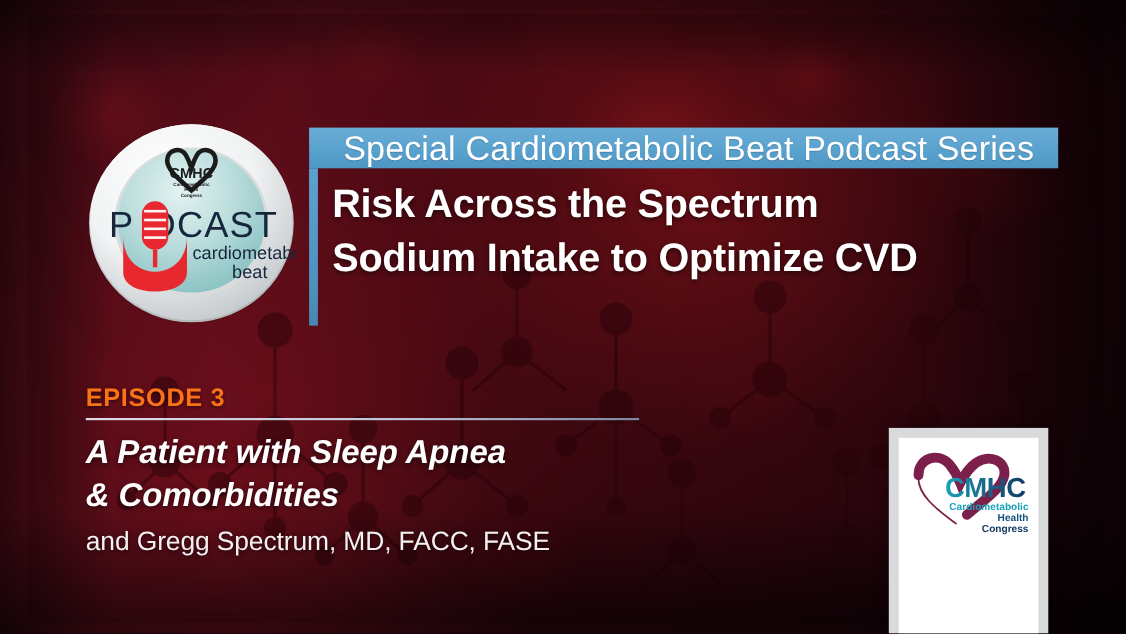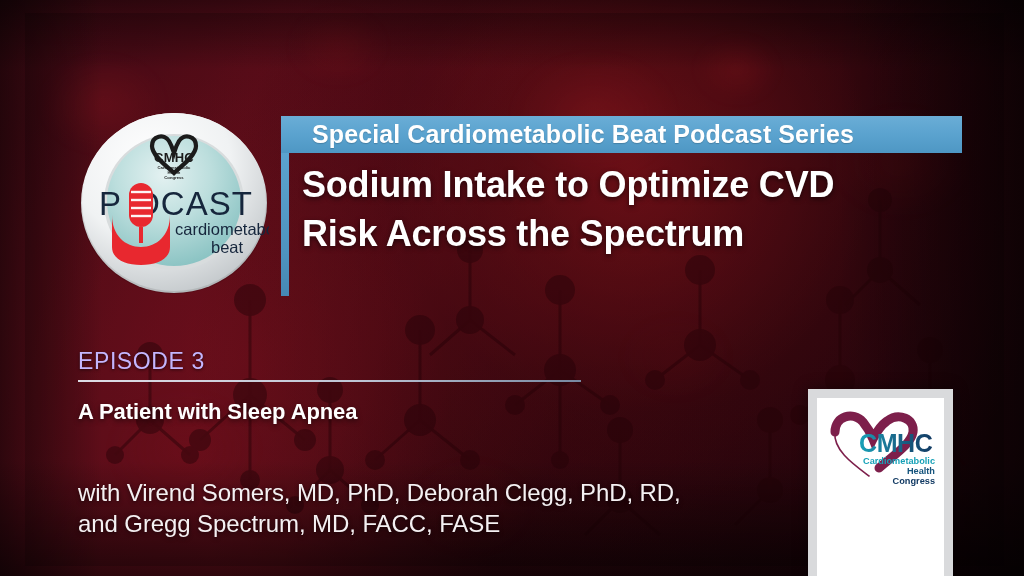--- a/index.html
+++ b/index.html
@@ -39,42 +39,42 @@
     background:rgba(0,0,0,.18);pointer-events:none;}
 
   
   .badge{position:absolute;left:79px;top:107px;width:190px;height:190px;}
   .badge svg{display:block;width:190px;height:190px;}
 
   
   .series-banner{position:absolute;left:281px;top:116px;width:681px;height:37px;
     background:linear-gradient(180deg,#6aadd6 0%,#5ba3cf 48%,#4e97c4 100%);
     display:flex;align-items:center;}
-  .series-banner span{color:#ffffff;font-size:25px;font-weight:700;letter-spacing:.1px;
+  .series-banner span{color:#ffffff;font-size:31px;font-weight:400;letter-spacing:.1px;
     margin-left:31px;white-space:nowrap;text-shadow:0 1px 1px rgba(0,0,0,.18);}
 
   
   .banner-stub{position:absolute;left:281px;top:153px;width:8px;height:143px;
     background:linear-gradient(180deg,#5ba3cf 0%,#4e93bf 70%,#4688b4 100%);}
 
   
   .main-title{position:absolute;left:302px;top:160px;width:672px;
     color:#ffffff;font-weight:700;font-size:36px;line-height:49px;letter-spacing:-.2px;
     text-shadow:0 2px 5px rgba(0,0,0,.55);}
   .main-title .ln{display:block;white-space:nowrap;}
 
   
-  .episode-label{position:absolute;left:78px;top:348px;color:#c4b5fd;
-    font-size:23px;font-weight:400;letter-spacing:.6px;text-shadow:0 1px 3px rgba(0,0,0,.6);text-align:center;}
+  .episode-label{position:absolute;left:78px;top:348px;color:#f97316;
+    font-size:23px;font-weight:700;letter-spacing:.6px;text-shadow:0 1px 3px rgba(0,0,0,.6);text-align:center;}
   .episode-rule{position:absolute;left:78px;top:380px;width:503px;height:2px;
     background:linear-gradient(90deg,#e9eef6 0%,#c9d6e6 55%,#7d93ad 100%);opacity:.92;}
 
   .ep-title{position:absolute;left:78px;top:392px;width:700px;color:#ffffff;
-    font-weight:700;font-size:22px;line-height:39px;letter-spacing:-.1px;
-    text-shadow:0 2px 5px rgba(0,0,0,.55);}
+    font-weight:700;font-size:30px;line-height:39px;letter-spacing:-.1px;
+    text-shadow:0 2px 5px rgba(0,0,0,.55);font-style:italic;}
   .ep-title .ln{display:block;white-space:nowrap;}
 
   .speakers{position:absolute;left:78px;top:477px;width:760px;color:#f4f0f2;
     font-weight:400;font-size:24px;line-height:31px;letter-spacing:-.1px;
     text-shadow:0 1px 4px rgba(0,0,0,.6);}
   .speakers .ln{display:block;white-space:nowrap;}
 
   
   .cmhc-card{position:absolute;left:808px;top:389px;width:145px;height:196px;
     background:#d9dadc;padding:9px 9px 0 9px;box-sizing:border-box;
@@ -201,33 +201,33 @@
       <text x="132" y="146" font-family="Liberation Sans, sans-serif" font-size="16.5" font-weight="400" fill="#16263c">beat</text>
     </svg>
   </div>
 
   <div class="series-banner">
     <span>Special Cardiometabolic Beat Podcast Series</span>
   </div>
   <div class="banner-stub"></div>
 
   <div class="main-title">
+    <span class="ln">Risk Across the Spectrum</span>
     <span class="ln">Sodium Intake to Optimize CVD</span>
-    <span class="ln">Risk Across the Spectrum</span>
   </div>
 
   <div class="episode-label">EPISODE 3</div>
   <div class="episode-rule"></div>
 
   <div class="ep-title">
     <span class="ln">A Patient with Sleep Apnea</span>
+    <span class="ln">&amp; Comorbidities</span>
   </div>
 
   <div class="speakers">
-    <span class="ln">with Virend Somers, MD, PhD, Deborah Clegg, PhD, RD,</span>
     <span class="ln">and Gregg Spectrum, MD, FACC, FASE</span>
   </div>
 
   <div class="cmhc-card">
     <div class="cmhc-inner">
       <svg viewBox="0 0 116 88">
         <defs>
           <linearGradient id="acrG" x1="0" y1="0" x2="1" y2="0">
             <stop offset="0%" stop-color="#17a2b8"></stop>
             <stop offset="45%" stop-color="#1a6d8f"></stop>

